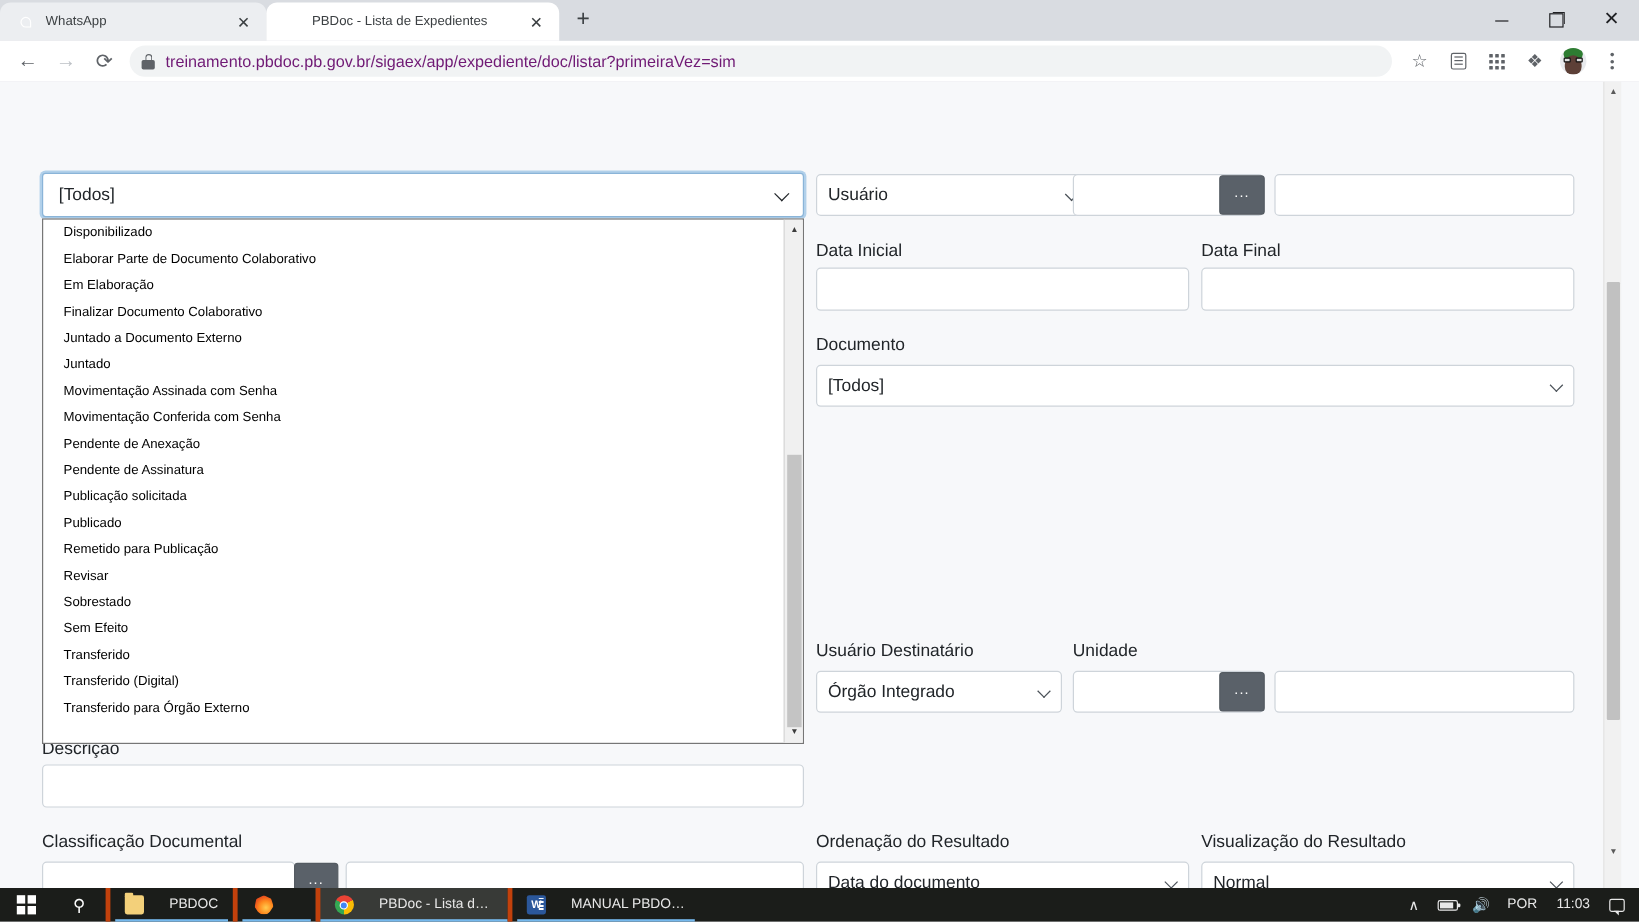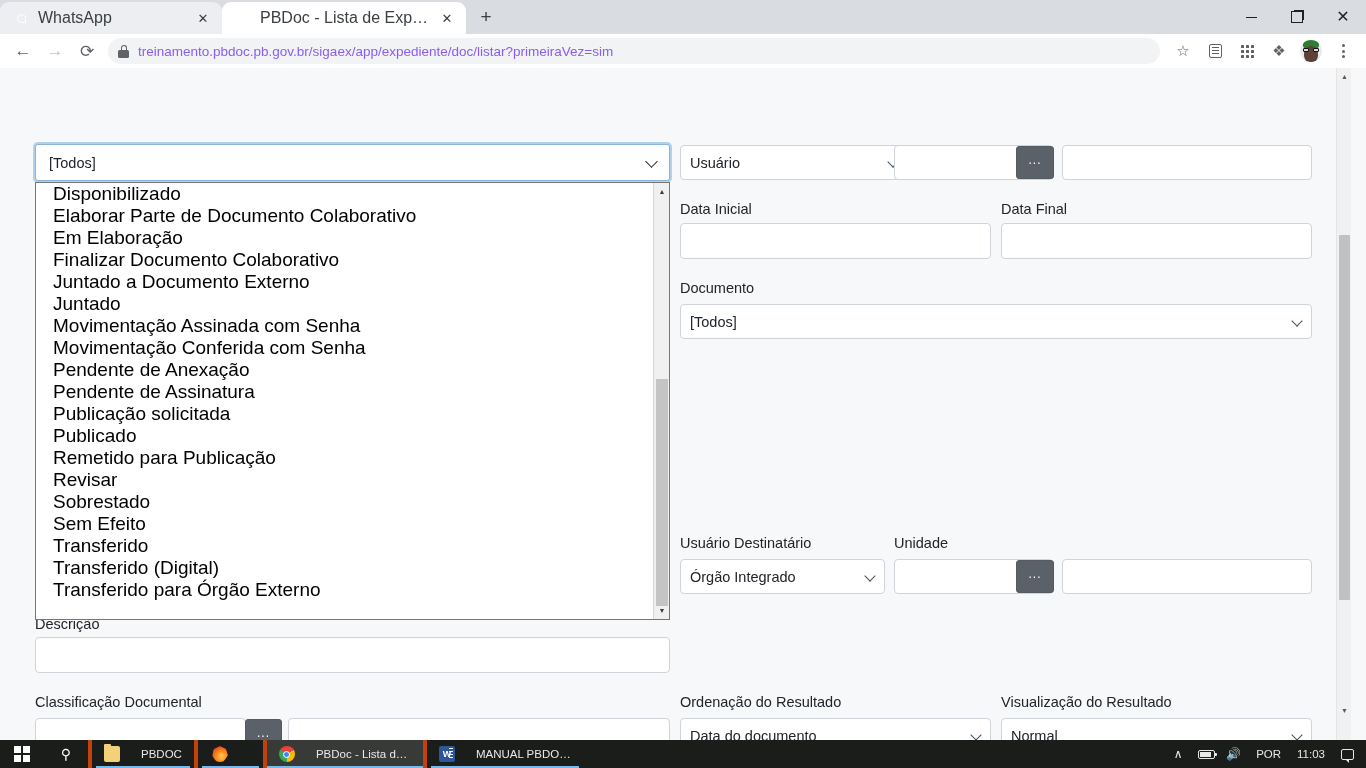--- a/index.html
+++ b/index.html
@@ -25,21 +25,21 @@
     padding: 0 10px 0 13px; gap: 9px;
     font-size: 12.5px; color: #3c4043;
     border-radius: 9px 9px 0 0;
     max-width: 244px; min-width: 200px;
   }
   .tab.inactive { background: #eceef1; }
   .tab.active { background: #ffffff; }
   .tab-favicon { width: 16px; height: 16px; flex: 0 0 16px; position: relative; }
   .tab-title {
     flex: 1 1 auto; white-space: nowrap; overflow: hidden;
-    text-overflow: ellipsis; font-size: 16px;
+    text-overflow: ellipsis; font-size: 11px;
   }
   .tab-close {
     width: 18px; height: 18px; flex: 0 0 18px;
     display: flex; align-items: center; justify-content: center;
     font-size: 13px; color: #3c4043; border-radius: 50%;
   }
   .newtab {
     width: 28px; height: 28px; margin: 0 0 3px 6px;
     display: flex; align-items: center; justify-content: center;
     font-size: 19px; color: #3c4043; border-radius: 50%; font-weight: 300;
@@ -88,21 +88,21 @@
   .navbtn {
     width: 30px; height: 30px; display: flex; align-items: center;
     justify-content: center; color: #5f6368; font-size: 17px; border-radius: 50%;
     flex: 0 0 30px;
   }
   .navbtn.disabled { color: #bdc1c6; }
   .omnibox {
     flex: 1 1 auto; height: 26px; background: #f1f3f4;
     border-radius: 13px; display: flex; align-items: center;
     padding: 0 10px; gap: 9px; margin: 0 6px 0 4px;
-    font-size: 13.5px; color: #8b5cf6;
+    font-size: 13.5px; color: #701a75;
   }
   .lock-icon { width: 11px; height: 13px; position: relative; flex: 0 0 11px; }
   .lock-icon::before {
     content: ""; position: absolute; left: 0; bottom: 0;
     width: 11px; height: 8px; background: #5f6368; border-radius: 1.5px;
   }
   .lock-icon::after {
     content: ""; position: absolute; left: 2.5px; top: 0;
     width: 6px; height: 6px; border: 1.6px solid #5f6368;
     border-bottom: none; border-radius: 3px 3px 0 0; box-sizing: border-box;
@@ -226,21 +226,21 @@
     transform: rotate(45deg);
   }
   .combo-list {
     position: absolute; left: 0; top: 38px;
     width: 635px; height: 438px;
     background: #fff; border: 1px solid #767676;
     overflow: hidden;
   }
   .opt {
     height: 22px; line-height: 22px;
-    padding-left: 17px; font-size: 19px; color: #000;
+    padding-left: 17px; font-size: 11px; color: #000;
     white-space: nowrap;
   }
   .opt-scroll {
     position: absolute; top: 0; right: 0; width: 16px; height: 436px;
     background: #f0f0f0; border-left: 1px solid #d8d8d8;
   }
   .osb-arrow {
     position: absolute; left: 0; width: 16px; height: 17px;
     display: flex; align-items: center; justify-content: center;
     font-size: 7px; color: #3c3c3c;

